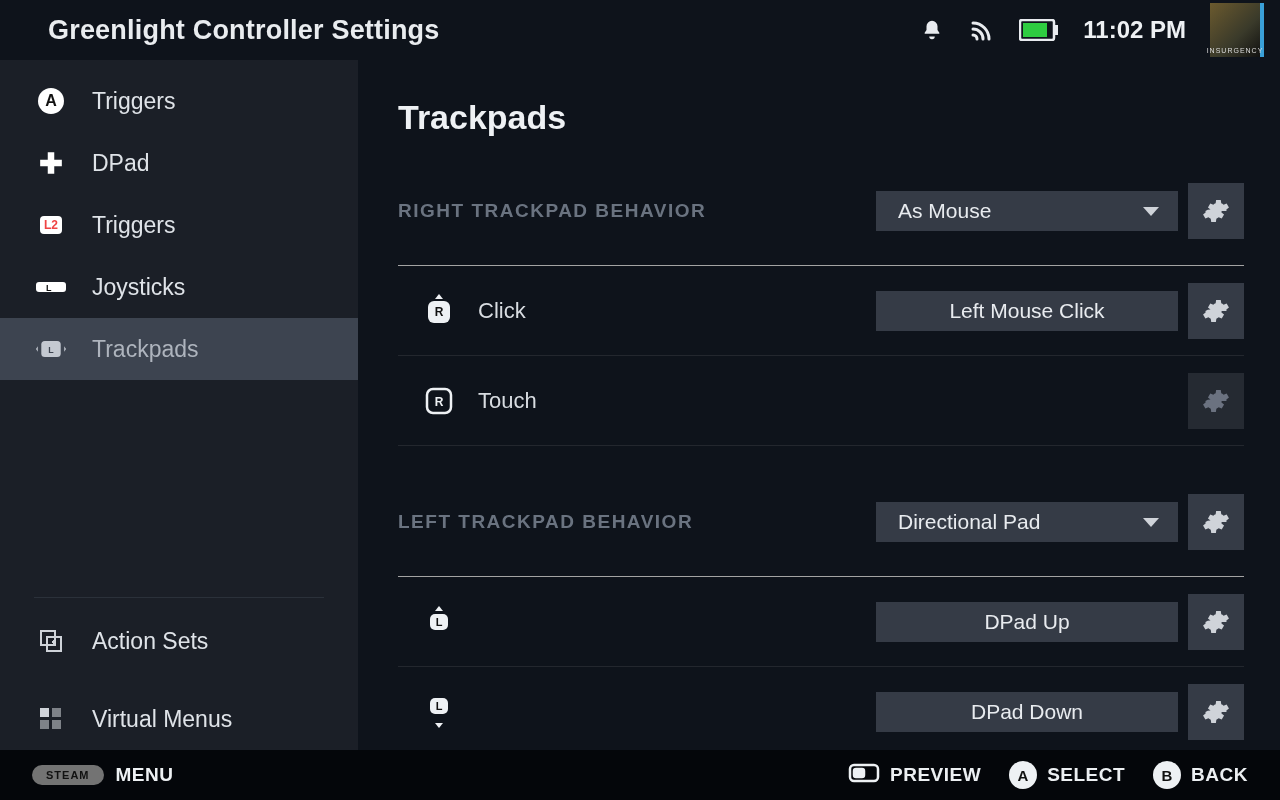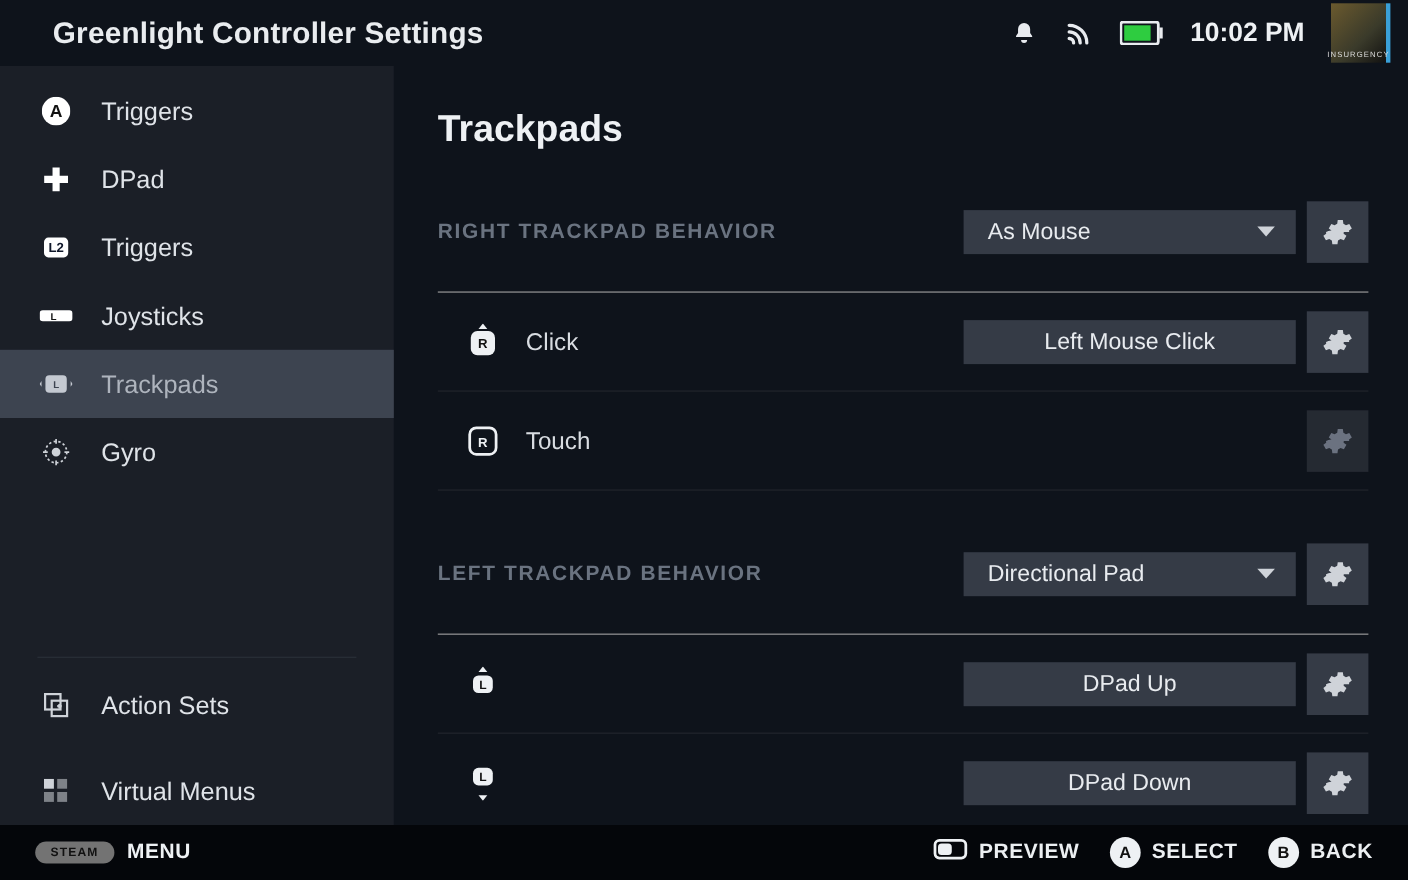--- a/index.html
+++ b/index.html
@@ -143,21 +143,21 @@
   .hint { display:flex; align-items:center; gap:10px; font-size:19px; font-weight:700; color:#eceff2; letter-spacing:0.5px;justify-content:center;}
   .circle-btn {
     width:28px;height:28px;border-radius:50%;
     background:#eef1f4;color:#111;
     display:flex;align-items:center;justify-content:center;
     font-weight:800;font-size:15px;
   }
 
   
   .badge-square {
-    background:#fff;color:#0f172a;font-weight:800;font-size:12px;
+    background:#fff;color:#ef4444;font-weight:800;font-size:12px;
     border-radius:4px;padding:2px 4px;min-width:22px;text-align:right;
   }
 </style>
 </head>
 <body>
 
 <div class="header">
   <div class="title">Greenlight Controller Settings</div>
   <div class="header-right">
     <span class="ico">
@@ -172,21 +172,21 @@
           <path d="M3 5a16 16 0 0116 16"></path>
         </svg>
     </span>
     <span class="ico" style="width:40px">
       <svg width="40" height="22" viewBox="0 0 40 22">
           <rect x="1" y="1" width="34" height="20" rx="2" fill="none" stroke="#e8ebef" stroke-width="2.5"></rect>
           <rect x="36" y="6" width="3" height="10" fill="#e8ebef"></rect>
           <rect x="4" y="4" width="24" height="14" fill="#2ecc40"></rect>
         </svg>
     </span>
-    <span class="clock">10:02 PM</span>
+    <span class="clock">11:02 PM</span>
     <span class="avatar">
         <span class="tag">INSURGENCY</span>
       </span>
   </div>
 </div>
 
 <div class="body">
 
   <div class="sidebar">
     <div class="nav-item">
@@ -223,30 +223,20 @@
     </div>
     <div class="nav-item selected">
       <span class="nav-icon">
         <svg width="34" height="22" viewBox="0 0 34 22" fill="#c4c9d1">
             <rect x="6" y="2" width="22" height="18" rx="4"></rect>
             <text x="17" y="15" text-anchor="middle" font-size="10" font-weight="800" fill="#3d4450">L</text>
             <path d="M2 8l-2 3 2 3zM32 8l2 3-2 3z"></path>
           </svg>
       </span>
       <span>Trackpads</span>
-    </div>
-    <div class="nav-item">
-      <span class="nav-icon">
-        <svg width="26" height="26" viewBox="0 0 24 24" fill="none" stroke="#cfd3d9" stroke-width="1.4">
-            <circle cx="12" cy="12" r="3" fill="#cfd3d9"></circle>
-            <circle cx="12" cy="12" r="9" stroke-dasharray="2 2"></circle>
-            <path d="M12 1v4M12 19v4M1 12h4M19 12h4"></path>
-          </svg>
-      </span>
-      <span>Gyro</span>
     </div>
 
     <div style="flex:1"></div>
     <hr class="sidebar-divider">
 
     <div class="nav-item" style="margin-bottom:16px">
       <span class="nav-icon">
         <svg width="24" height="24" viewBox="0 0 24 24" fill="none" stroke="#cfd3d9" stroke-width="2">
             <rect x="2" y="2" width="14" height="14"></rect>
             <rect x="8" y="8" width="14" height="14"></rect>

